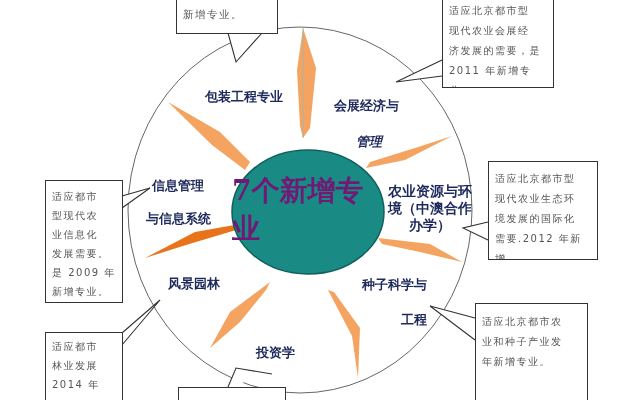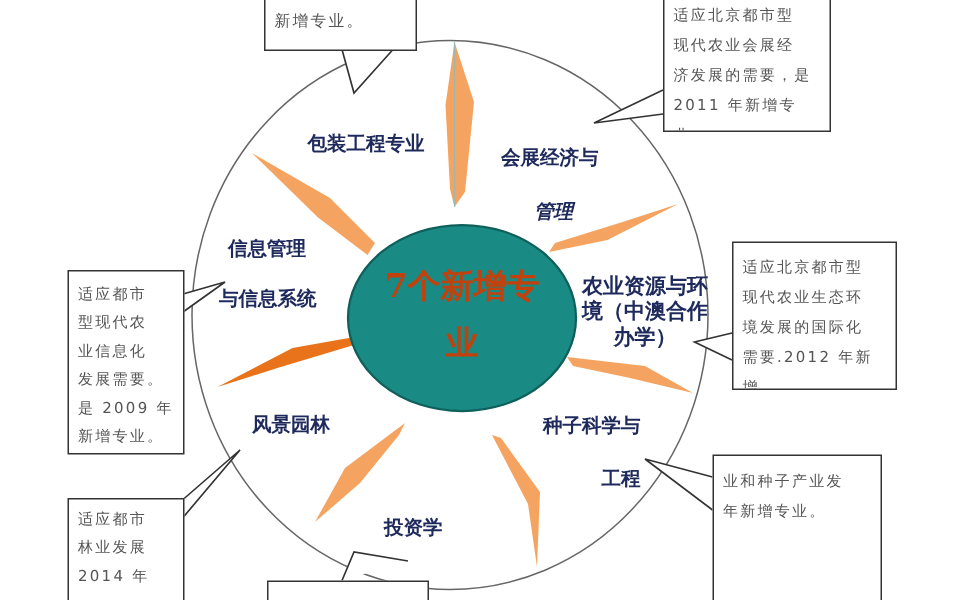--- a/index.html
+++ b/index.html
@@ -5,22 +5,22 @@
   html, body { margin: 0; padding: 0; }
   body { width: 640px; height: 400px; background: #ffffff; position: relative; overflow: hidden;
          font-family: "DejaVu Serif", "Liberation Serif", serif; }
   #stage { position: absolute; left: 0; top: 0; width: 640px; height: 400px; }
   .label { position: absolute; color: #1f2a5c; font-weight: bold; font-size: 13px; line-height: 17px;
            text-align: center; white-space: nowrap; font-family: "DejaVu Serif", "Liberation Serif", serif; }
   .label.small { font-size: 14px; line-height: 17px; }
   .callout { position: absolute; background: #ffffff; border: 1.2px solid #333333; box-sizing: border-box;
              padding: 5px 6px; color: #555555; font-size: 10.5px; line-height: 19px; letter-spacing: 1.5px;
              font-family: "DejaVu Sans", "Liberation Sans", sans-serif; overflow: hidden; }
-  .center-text { position: absolute; color: #c2410c; font-weight: bold; font-size: 22px; line-height: 38px;
-                 text-align: center; font-family: "DejaVu Serif", "Liberation Serif", serif; }
+  .center-text { position: absolute; color: #701a75; font-weight: bold; font-size: 28px; line-height: 38px;
+                 text-align: left; font-family: "DejaVu Serif", "Liberation Serif", serif; }
 </style>
 </head>
 <body>
 
 <div id="stage">
   <svg width="640" height="400" viewBox="0 0 640 400" style="position:absolute;left:0;top:0;">
 
     <ellipse cx="300" cy="210" rx="172" ry="183" fill="none" stroke="#666" stroke-width="1"></ellipse>
 
     <g>
@@ -75,21 +75,21 @@
     <div>种子科学与</div>
     <div style="margin-left:22px;margin-top:18px;">工程</div>
   </div>
   <div class="label" style="left:256px;top:344px;">
     <div>投资学</div>
   </div>
   <div class="label" style="left:168px;top:275px;">
     <div>风景园林</div>
   </div>
   <div class="label" style="left:146px;top:158px;text-align:left;">
-    <div style="margin-left:6px;">信息管理</div>
+    <div style="margin-left:6px;margin-top:19px;">信息管理</div>
     <div style="margin-top:16px;text-align:center;">与信息系统</div>
   </div>
 
   <div class="callout" style="left:176px;top:-8px;width:102px;height:42px;padding-top:12px;">
     <div>新增专业。</div>
   </div>
   <div class="callout" style="left:442px;top:-4px;width:112px;height:92px;padding-top:4px;line-height:20px;font-size:10px;">
     <div>适应北京都市型</div>
     <div>现代农业会展经</div>
     <div>济发展的需要，是</div>
@@ -108,19 +108,20 @@
     <div>发展需要。</div>
     <div>是 2009 年</div>
     <div>新增专业。</div>
   </div>
   <div class="callout" style="left:45px;top:332px;width:78px;height:80px;padding-top:4px;line-height:19px;font-size:10px;">
     <div>适应都市</div>
     <div>林业发展</div>
     <div>2014 年</div>
   </div>
   <div class="callout" style="left:475px;top:303px;width:113px;height:110px;padding-top:8px;line-height:20px;font-size:10px;">
+    <div>适应北京都市农</div>
     <div>业和种子产业发</div>
     <div>年新增专业。</div>
   </div>
   <div class="callout" style="left:178px;top:387px;width:108px;height:30px;">
     <div></div>
   </div>
 </div>
 
 </body></html>

